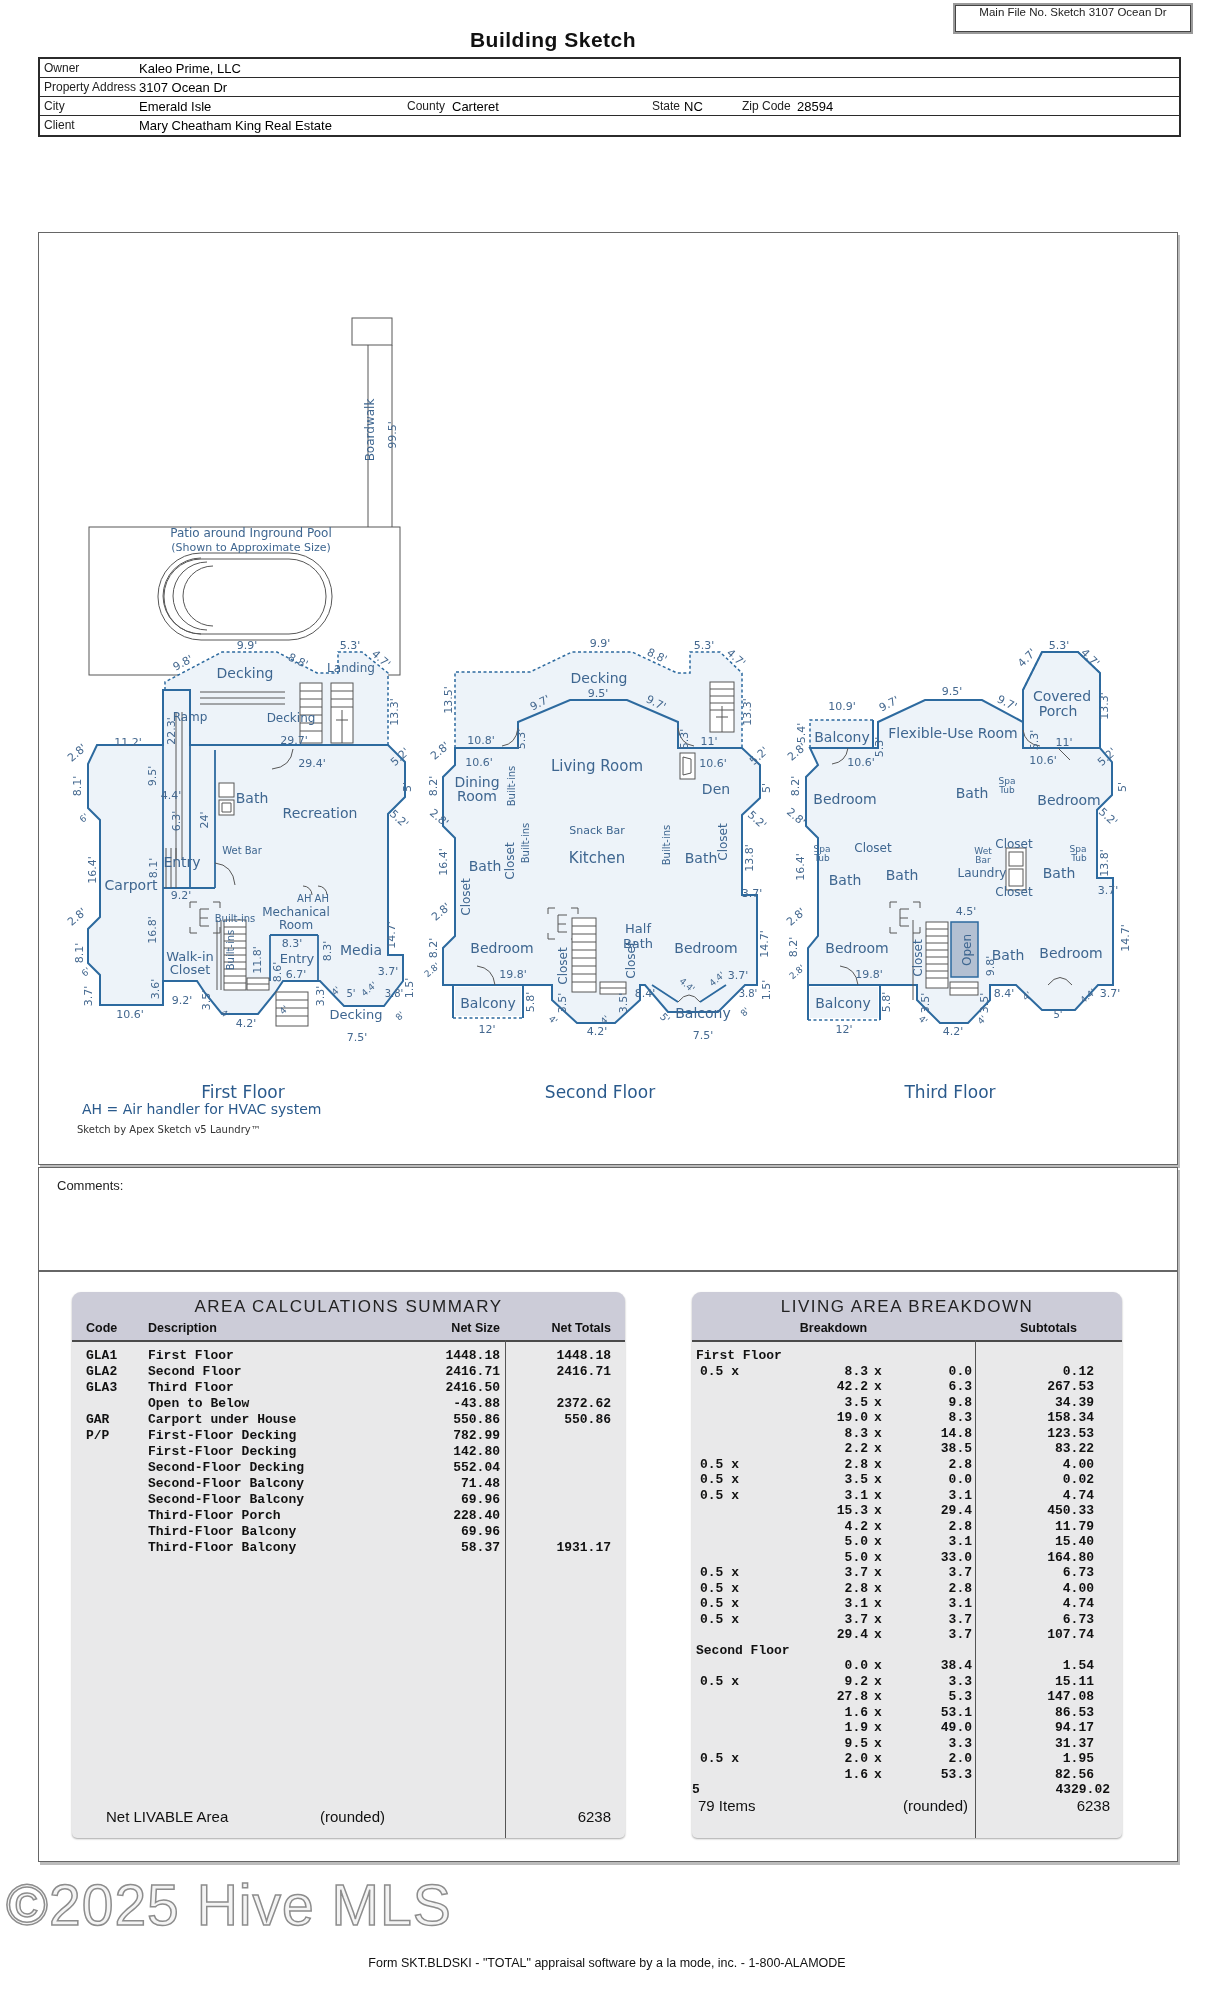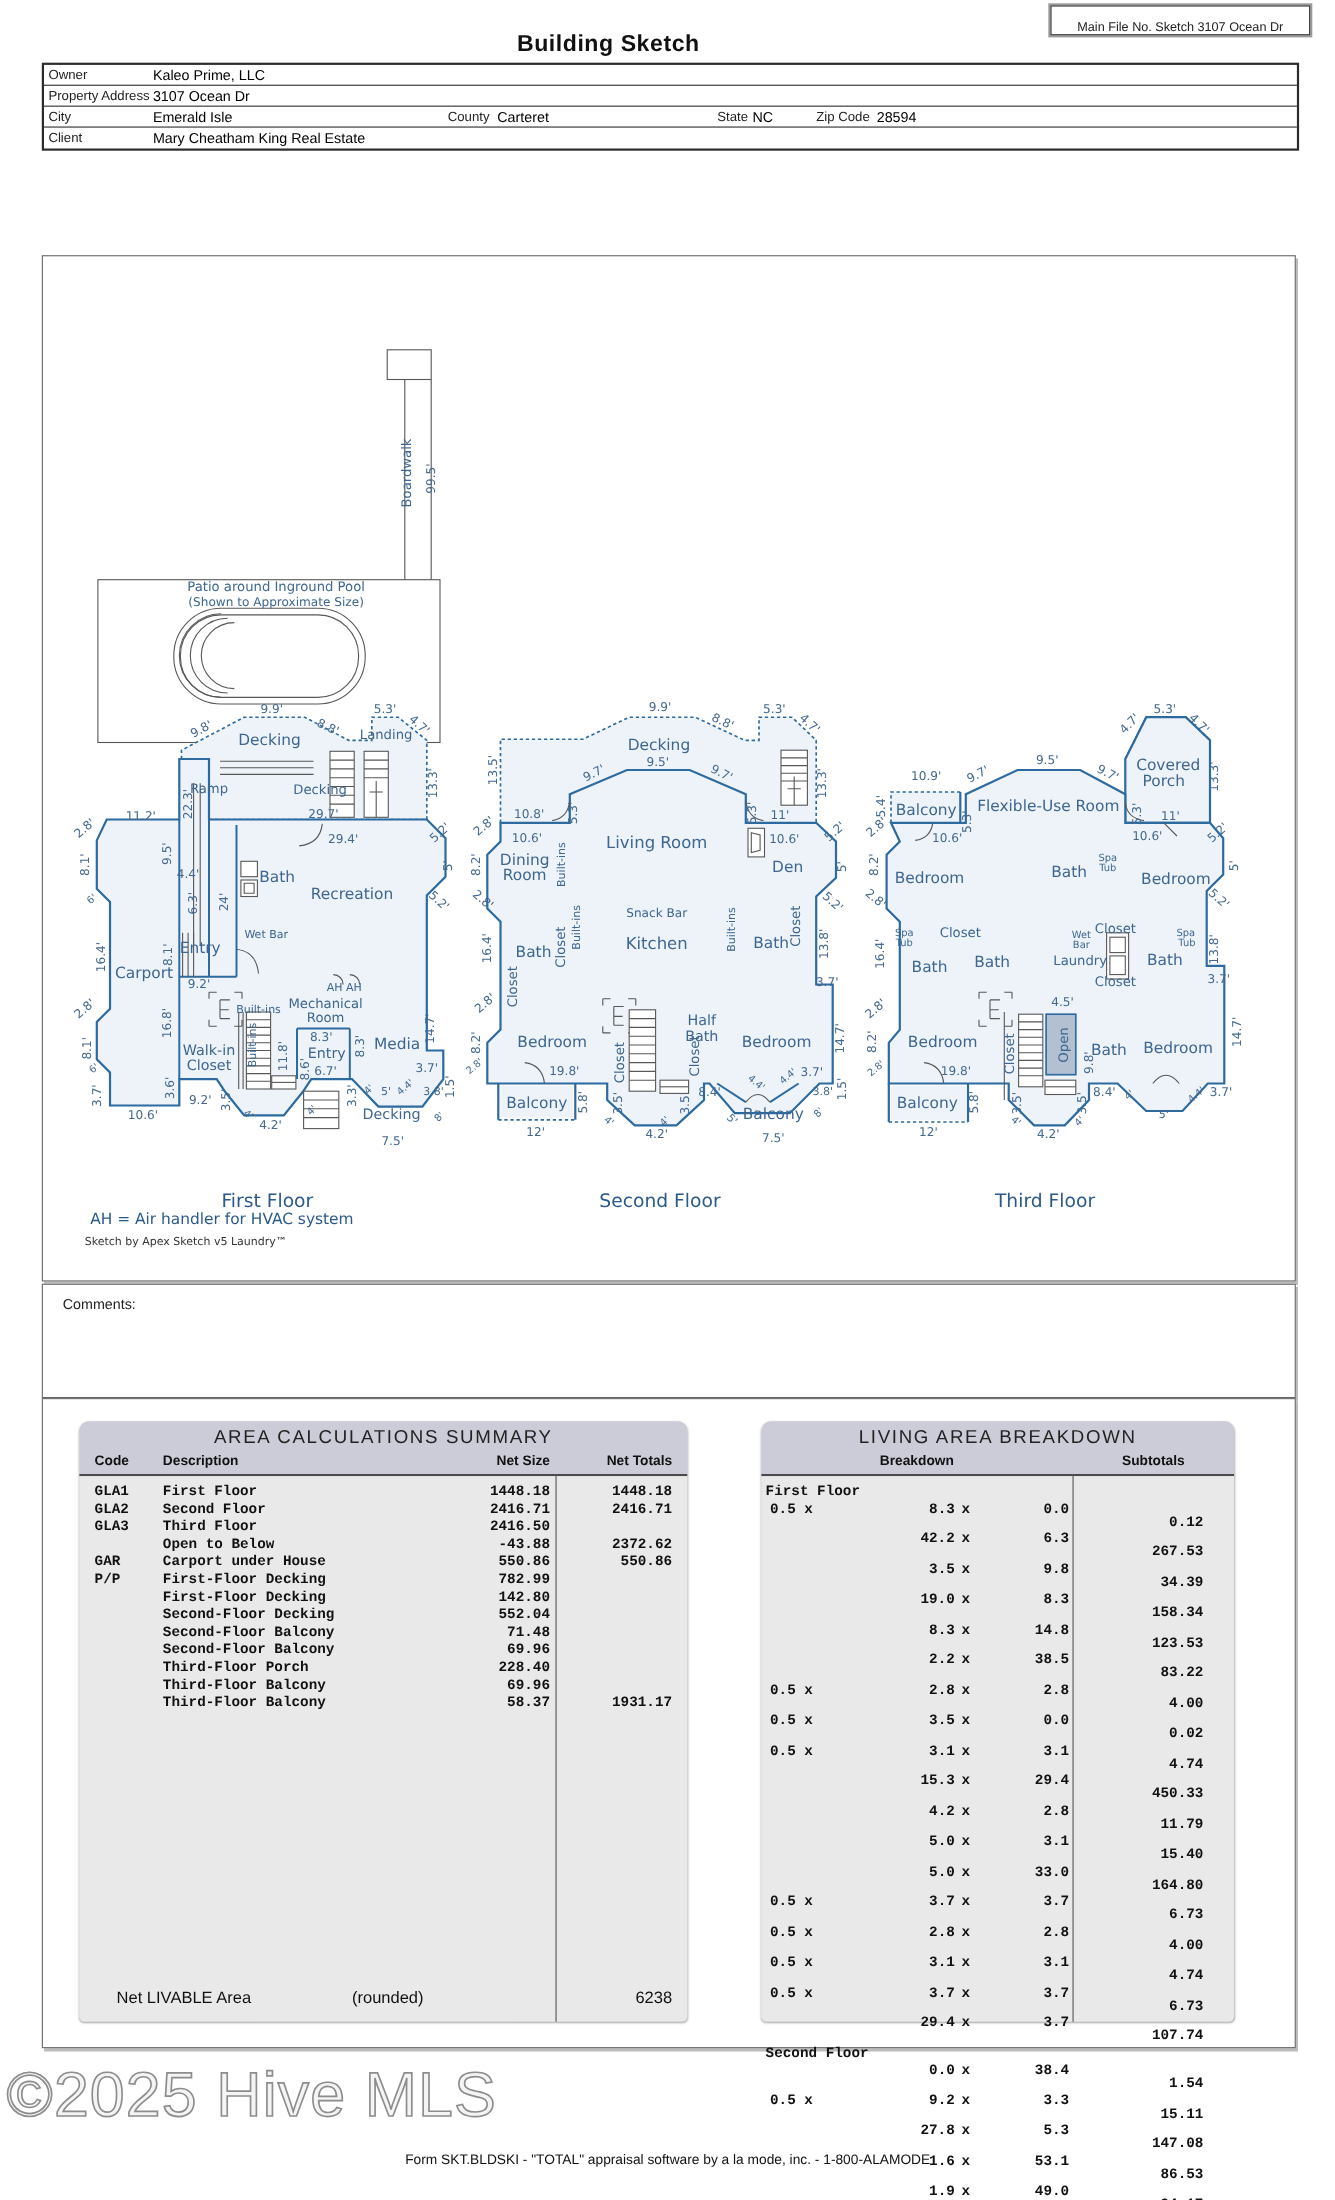--- a/index.html
+++ b/index.html
@@ -1,20 +1,20 @@
 <!DOCTYPE html>
 <html><head>
 <meta charset="utf-8">
 <style>
   html,body{margin:0;padding:0;background:#fff;}
   .page{position:relative;width:1214px;height:2000px;background:#fff;overflow:hidden;
         font-family:"Liberation Sans",sans-serif;color:#111;}
   
   .filebox{position:absolute;left:955px;top:5px;width:234px;height:25px;border:1px solid #444;
-           box-shadow:0 0 0 1px #fff inset,0 0 0 2px #9a9a9a;display:flex;align-items:flex-end;justify-content:center;
+           box-shadow:0 0 0 1px #fff inset,0 0 0 2px #9a9a9a;display:flex;align-items:flex-start;justify-content:center;
            font-size:11.5px;color:#222;}
   .title{position:absolute;left:403px;top:28px;width:300px;text-align:center;font-size:21px;font-weight:bold;letter-spacing:.5px;}
   
   .info{position:absolute;left:38px;top:57px;width:1139px;height:76px;border:2px solid #2b2b2b;}
   .irow{position:relative;height:18px;border-bottom:1px solid #2b2b2b;}
   .irow:last-child{border-bottom:none;}
   .il{position:absolute;top:2px;font-size:12px;color:#222;}
   .iv{position:absolute;top:2px;font-size:13px;color:#000;}
   .note{position:absolute;left:38px;top:163px;font-size:14px;color:#111;}
   
@@ -50,21 +50,21 @@
   .acols,.arow{display:grid;grid-template-columns:62px 240px 112px 1fr;padding-left:14px;}
   .acols{font-size:12.5px;font-weight:bold;margin-top:4px;}
   .arow{font-family:"Liberation Mono",monospace;font-weight:bold;font-size:13px;line-height:16px;}
   .acols .c2,.arow .c2{text-align:right;}
   .acols .c3,.arow .c3{text-align:right;padding-right:14px;}
   .lcols{display:grid;grid-template-columns:283px 1fr;font-size:12.5px;font-weight:bold;margin-top:4px;text-align:center;}
   .lrow{display:grid;grid-template-columns:84px 84px 20px 84px 1fr;padding-left:8px;
         font-family:"Liberation Mono",monospace;font-weight:bold;font-size:13px;line-height:15.5px;}
   .lrow .la,.lrow .lb{text-align:right;}
   .lrow .lx{text-align:center;}
-  .lrow .ls{text-align:right;padding-right:28px;margin-top:12px;}
+  .lrow .ls{text-align:right;padding-right:28px;}
   .lhead{font-family:"Liberation Mono",monospace;font-weight:bold;font-size:13px;line-height:15.5px;padding-left:4px;}
   .vdiv{position:absolute;top:48px;bottom:0;width:1px;background:#555;}
   .atotal{position:absolute;left:0;right:0;bottom:10px;height:20px;font-size:15px;}
   .atotal .t1{position:absolute;left:34px;}
   .atotal .t2{position:absolute;left:248px;}
   .atotal .t3{position:absolute;right:14px;}
   .lpre{display:grid;grid-template-columns:1fr auto;font-family:"Liberation Mono",monospace;font-weight:bold;font-size:13px;line-height:15px;}
   .lpre .p2{padding-right:12px;}
   .ltotal{position:relative;height:20px;font-size:15px;}
   .ltotal .t1{position:absolute;left:6px;}

